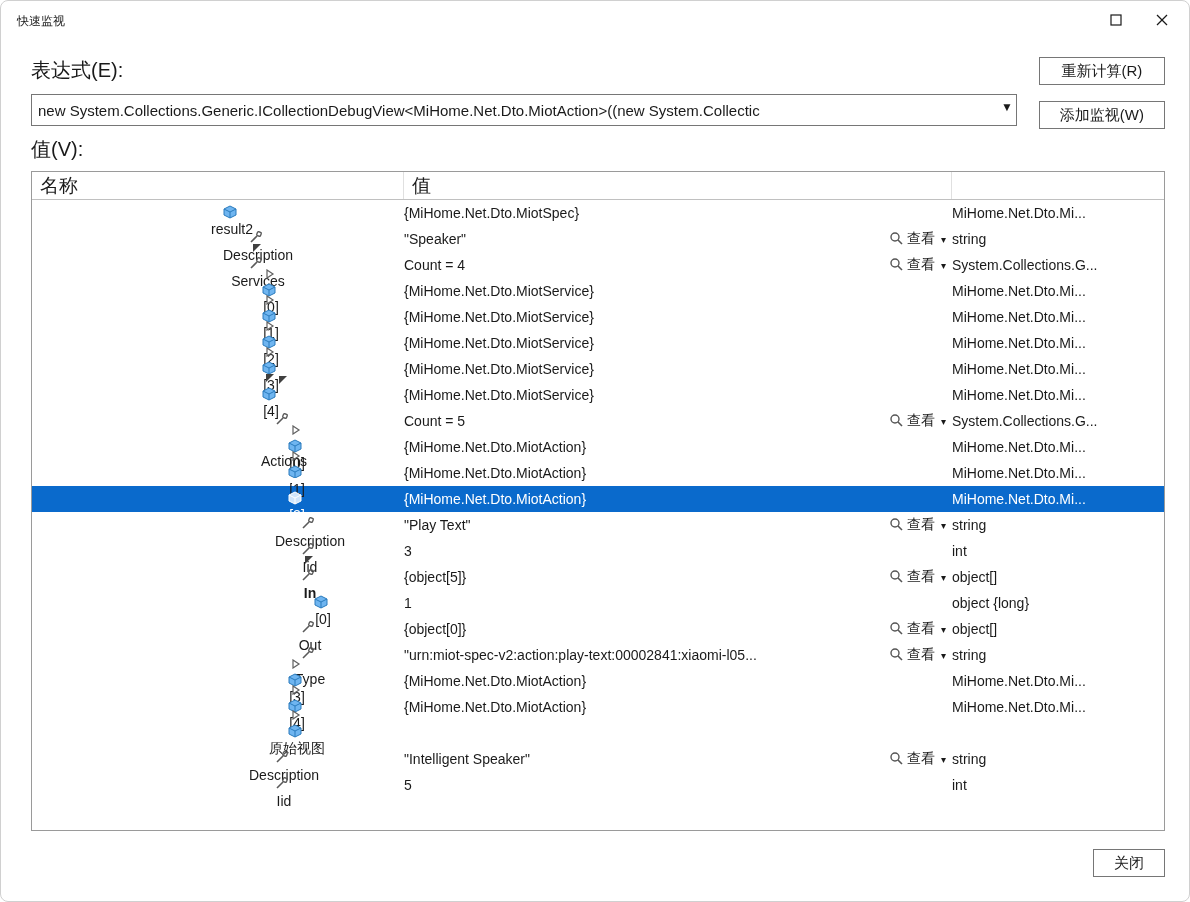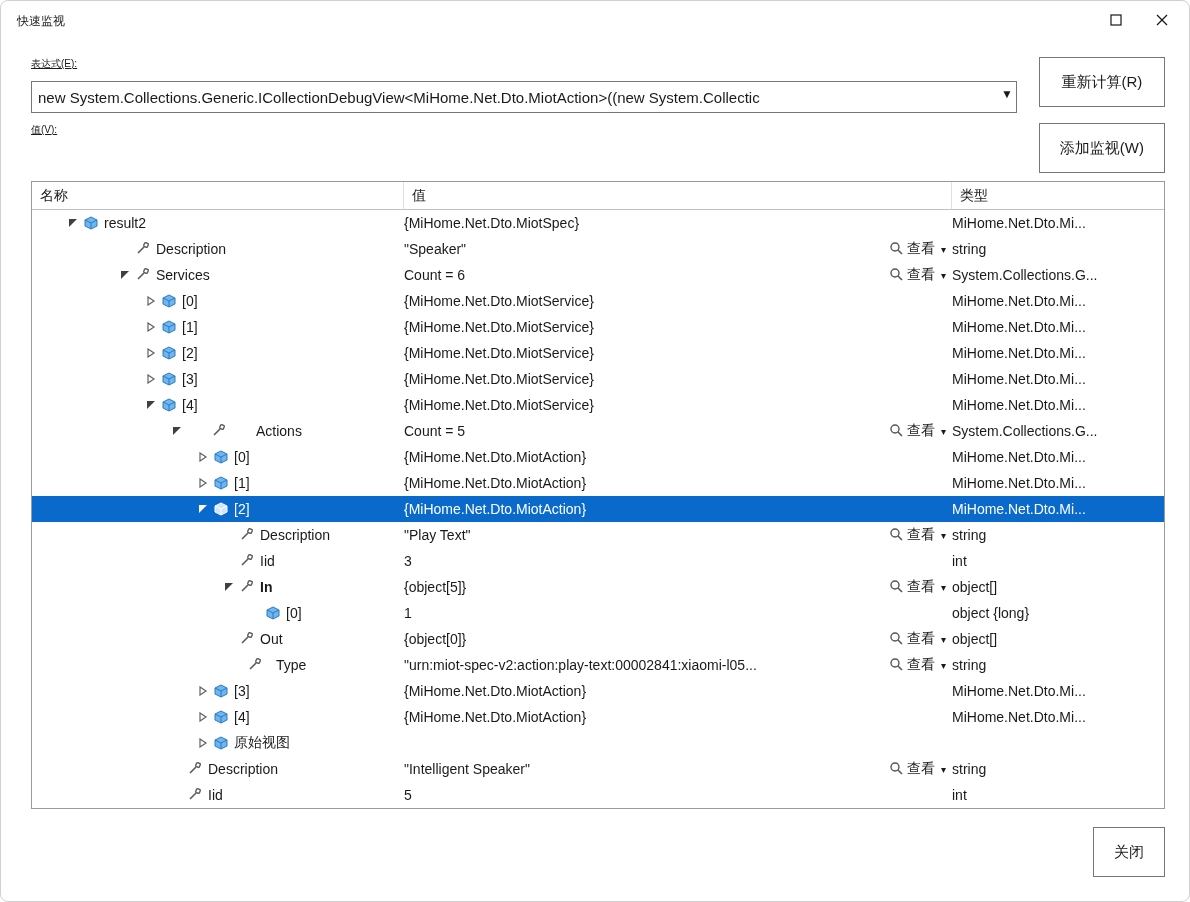--- a/index.html
+++ b/index.html
@@ -5,39 +5,39 @@
   * { box-sizing: border-box; margin: 0; padding: 0; font-family: "Microsoft YaHei", "Segoe UI", Tahoma, sans-serif; font-size: 14px; color: #1a1a1a; }
   body { background: #fff; width: 1190px; height: 902px; overflow: hidden; }
   .window { width: 1190px; height: 902px; border: 1px solid #d0d0d0; border-radius: 8px; display: flex; flex-direction: column; background: #ffffff; }
   .titlebar { display: flex; align-items: center; justify-content: space-between; height: 40px; padding: 0 4px 0 16px; }
   .titlebar-title { font-size: 12px; }
   .titlebar-controls { display: flex; }
   .tc-btn { width: 46px; height: 32px; display: flex; align-items: center; justify-content: center; background: transparent; border: none; }
   .content { flex: 1; display: flex; flex-direction: column; padding: 16px 24px 24px 30px; gap: 8px; }
   .expr-row { display: flex; align-items: flex-start; gap: 22px; }
   .left-col { flex: 1; display: flex; flex-direction: column; gap: 10px; }
-  .label { font-size: 10px; text-decoration: underline; }
+  .label { font-size: 20px; }
   .expr-input-wrap { position: relative; border-radius: 16px; }
   .expr-input { width: 100%; height: 32px; border: 1px solid #767676; padding: 4px 28px 4px 6px; font-size: 15px; background: #fff; }
   .expr-dd { position: absolute; right: 4px; top: 6px; font-size: 12px; }
   .right-btns { display: flex; flex-direction: column; gap: 16px; }
-  .btn { height: 50px; padding: 0 20px; border: 1px solid #767676; background: #fff; font-size: 15px; cursor: pointer; white-space: nowrap; }
+  .btn { height: 28px; padding: 0 20px; border: 1px solid #767676; background: #fff; font-size: 15px; cursor: pointer; white-space: nowrap; }
   .value-area { display: flex; flex-direction: column; gap: 6px; flex: 1; min-height: 0; }
   .tree-wrap { flex: 1; border: 1px solid #9a9a9a; display: flex; flex-direction: column; overflow: hidden; }
   .tree-header { display: flex; border-bottom: 1px solid #c0c0c0; background: #fff; height: 28px; }
-  .th { display: flex; align-items: center; padding: 0 8px; border-right: 1px solid #e0e0e0; font-size: 14px; }
+  .th { display: flex; align-items: center; padding: 0 8px; border-right: 1px solid #e0e0e0; font-size: 19px; }
   .th-name { width: 372px; }
   .th-val  { width: 548px; }
   .th-type { flex: 1; border-right: none; }
   .tree-body { flex: 1; overflow-y: scroll; overflow-x: hidden; }
   .row { display: flex; align-items: center; height: 26px; white-space: nowrap; }
   .row.sel { background: #0a6acc; }
   .row.sel span, .row.sel .cell { color: #fff; }
   .cell { overflow: hidden; text-overflow: ellipsis; padding-right: 6px; }
-  .cell-name { width: 372px; display: flex; align-items: center; }
+  .cell-name { width: 372px; display: flex; align-items: center; flex-direction: column; }
   .cell-val  { width: 468px; }
   .cell-view { width: 80px; display:flex; align-items:center; justify-content:flex-end; gap:4px; }
   .cell-type { flex: 1; }
   .exp { width: 14px; height: 14px; display: inline-flex; align-items: center; justify-content: center; font-size: 10px; color: #555; margin-right: 2px; cursor: pointer; }
   .exp.none { visibility: hidden; }
   .ico { width: 18px; height: 18px; display: inline-flex; align-items: center; justify-content: center; margin-right: 4px; }
   .footer { display: flex; justify-content: flex-end; padding-top: 12px; }
   
   .tree-body::-webkit-scrollbar { width: 17px; }
   .tree-body::-webkit-scrollbar-track { background: #f0f0f0; }
@@ -79,21 +79,20 @@
         <button class="btn">重新计算(R)</button>
         <button class="btn">添加监视(W)</button>
       </div>
     </div>
 
     <div class="value-area">
       <div class="tree-wrap">
         <div class="tree-header">
           <div class="th th-name">名称</div>
           <div class="th th-val">值</div>
-          <div class="th th-type">类型</div>
         </div>
         <div class="tree-body" id="tree-body">
             <div class="row">
               <div class="cell cell-name" style="padding-left: 34px;">
                 <span class="exp ">
                   <svg width="10" height="10">
                     <polygon points="1,1 9,1 1,9" fill="#404040"></polygon>
                   </svg>
                 </span>
                 <span class="ico">
@@ -140,21 +139,21 @@
                   </svg>
                 </span>
                 <span class="ico">
                   <svg width="16" height="16" viewBox="0 0 16 16">
                     <rect x="9" y="2" width="4" height="4" rx="1" transform="rotate(20 11 4)" fill="none" stroke="#5a5a5a" stroke-width="1.4"></rect>
                     <line x1="9" y1="6" x2="3" y2="12" stroke="#5a5a5a" stroke-width="1.6"></line>
                   </svg>
                 </span>
                 <span>Services</span>
               </div>
-              <div class="cell cell-val"><span>Count = 6</span></div>
+              <div class="cell cell-val"><span>Count = 4</span></div>
               <div class="cell cell-view">
                 <span><svg width="14" height="14" viewBox="0 0 14 14">
                     <circle cx="6" cy="6" r="4" fill="none" stroke="#555" stroke-width="1.4"></circle>
                     <line x1="9" y1="9" x2="13" y2="13" stroke="#555" stroke-width="1.6"></line>
                   </svg></span>
                 <span>查看</span>
                 <span style="font-size: 10px; margin-left: 2px;">▾</span>
               </div>
               <div class="cell cell-type"><span>System.Collections.G...</span></div>
             </div>

